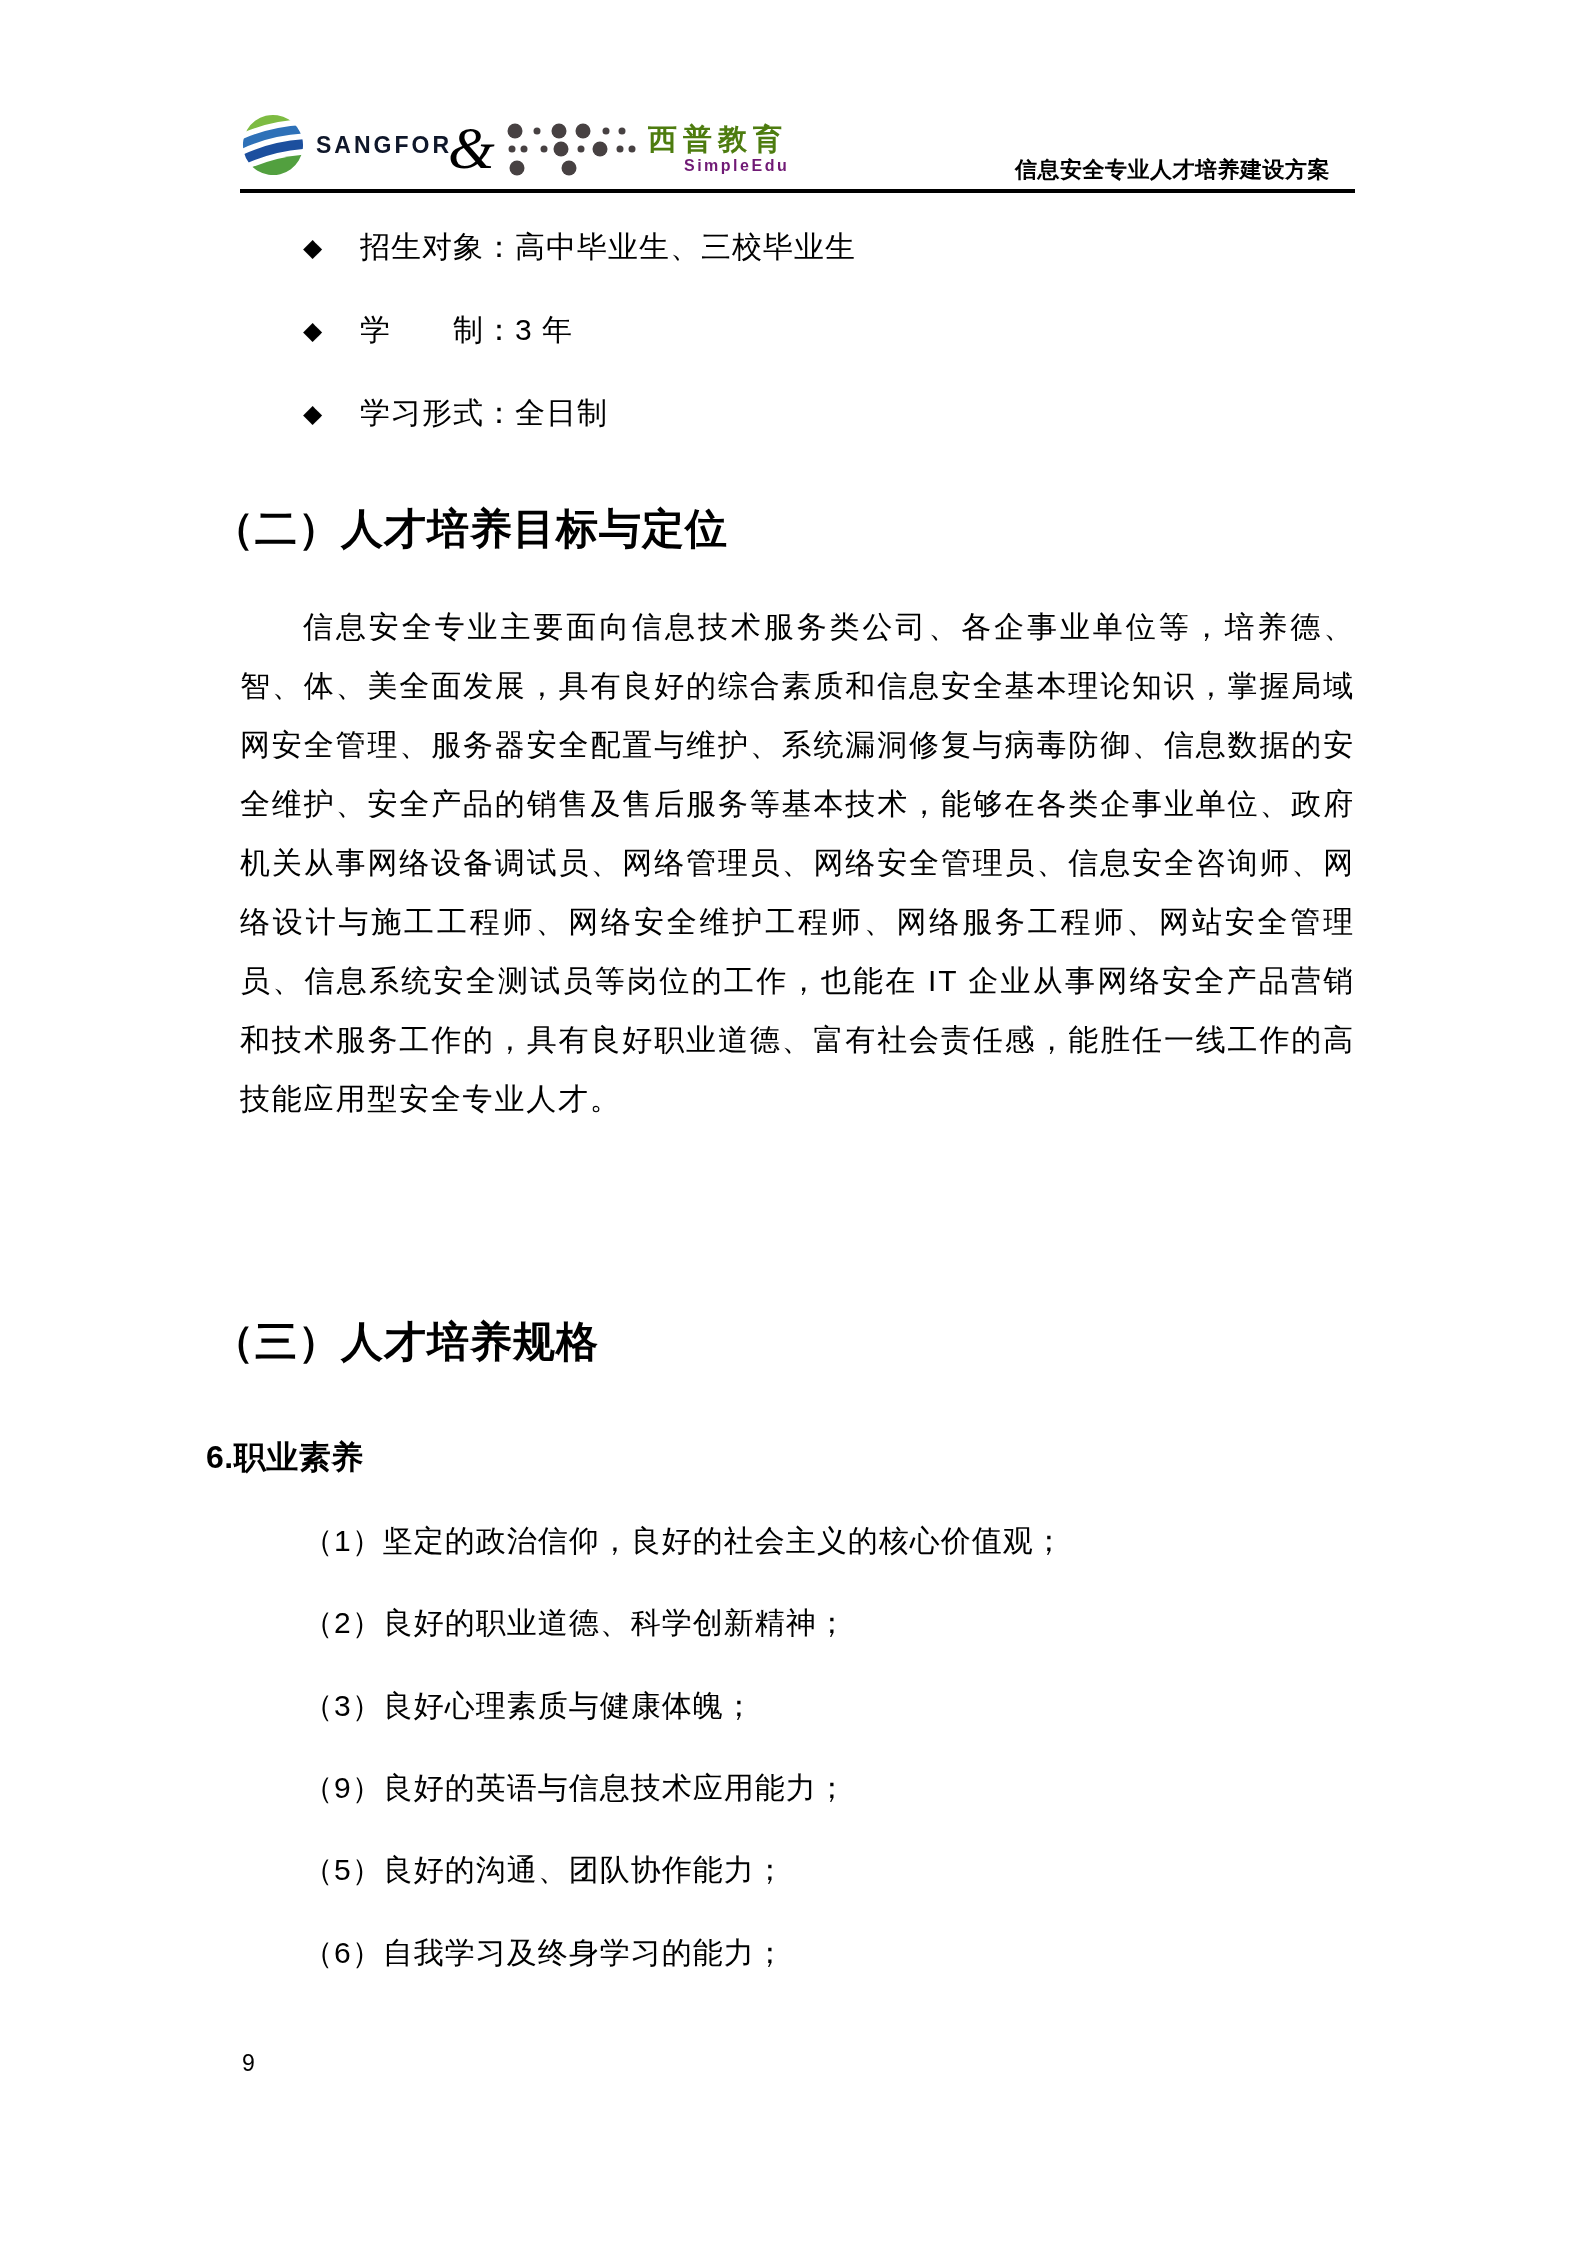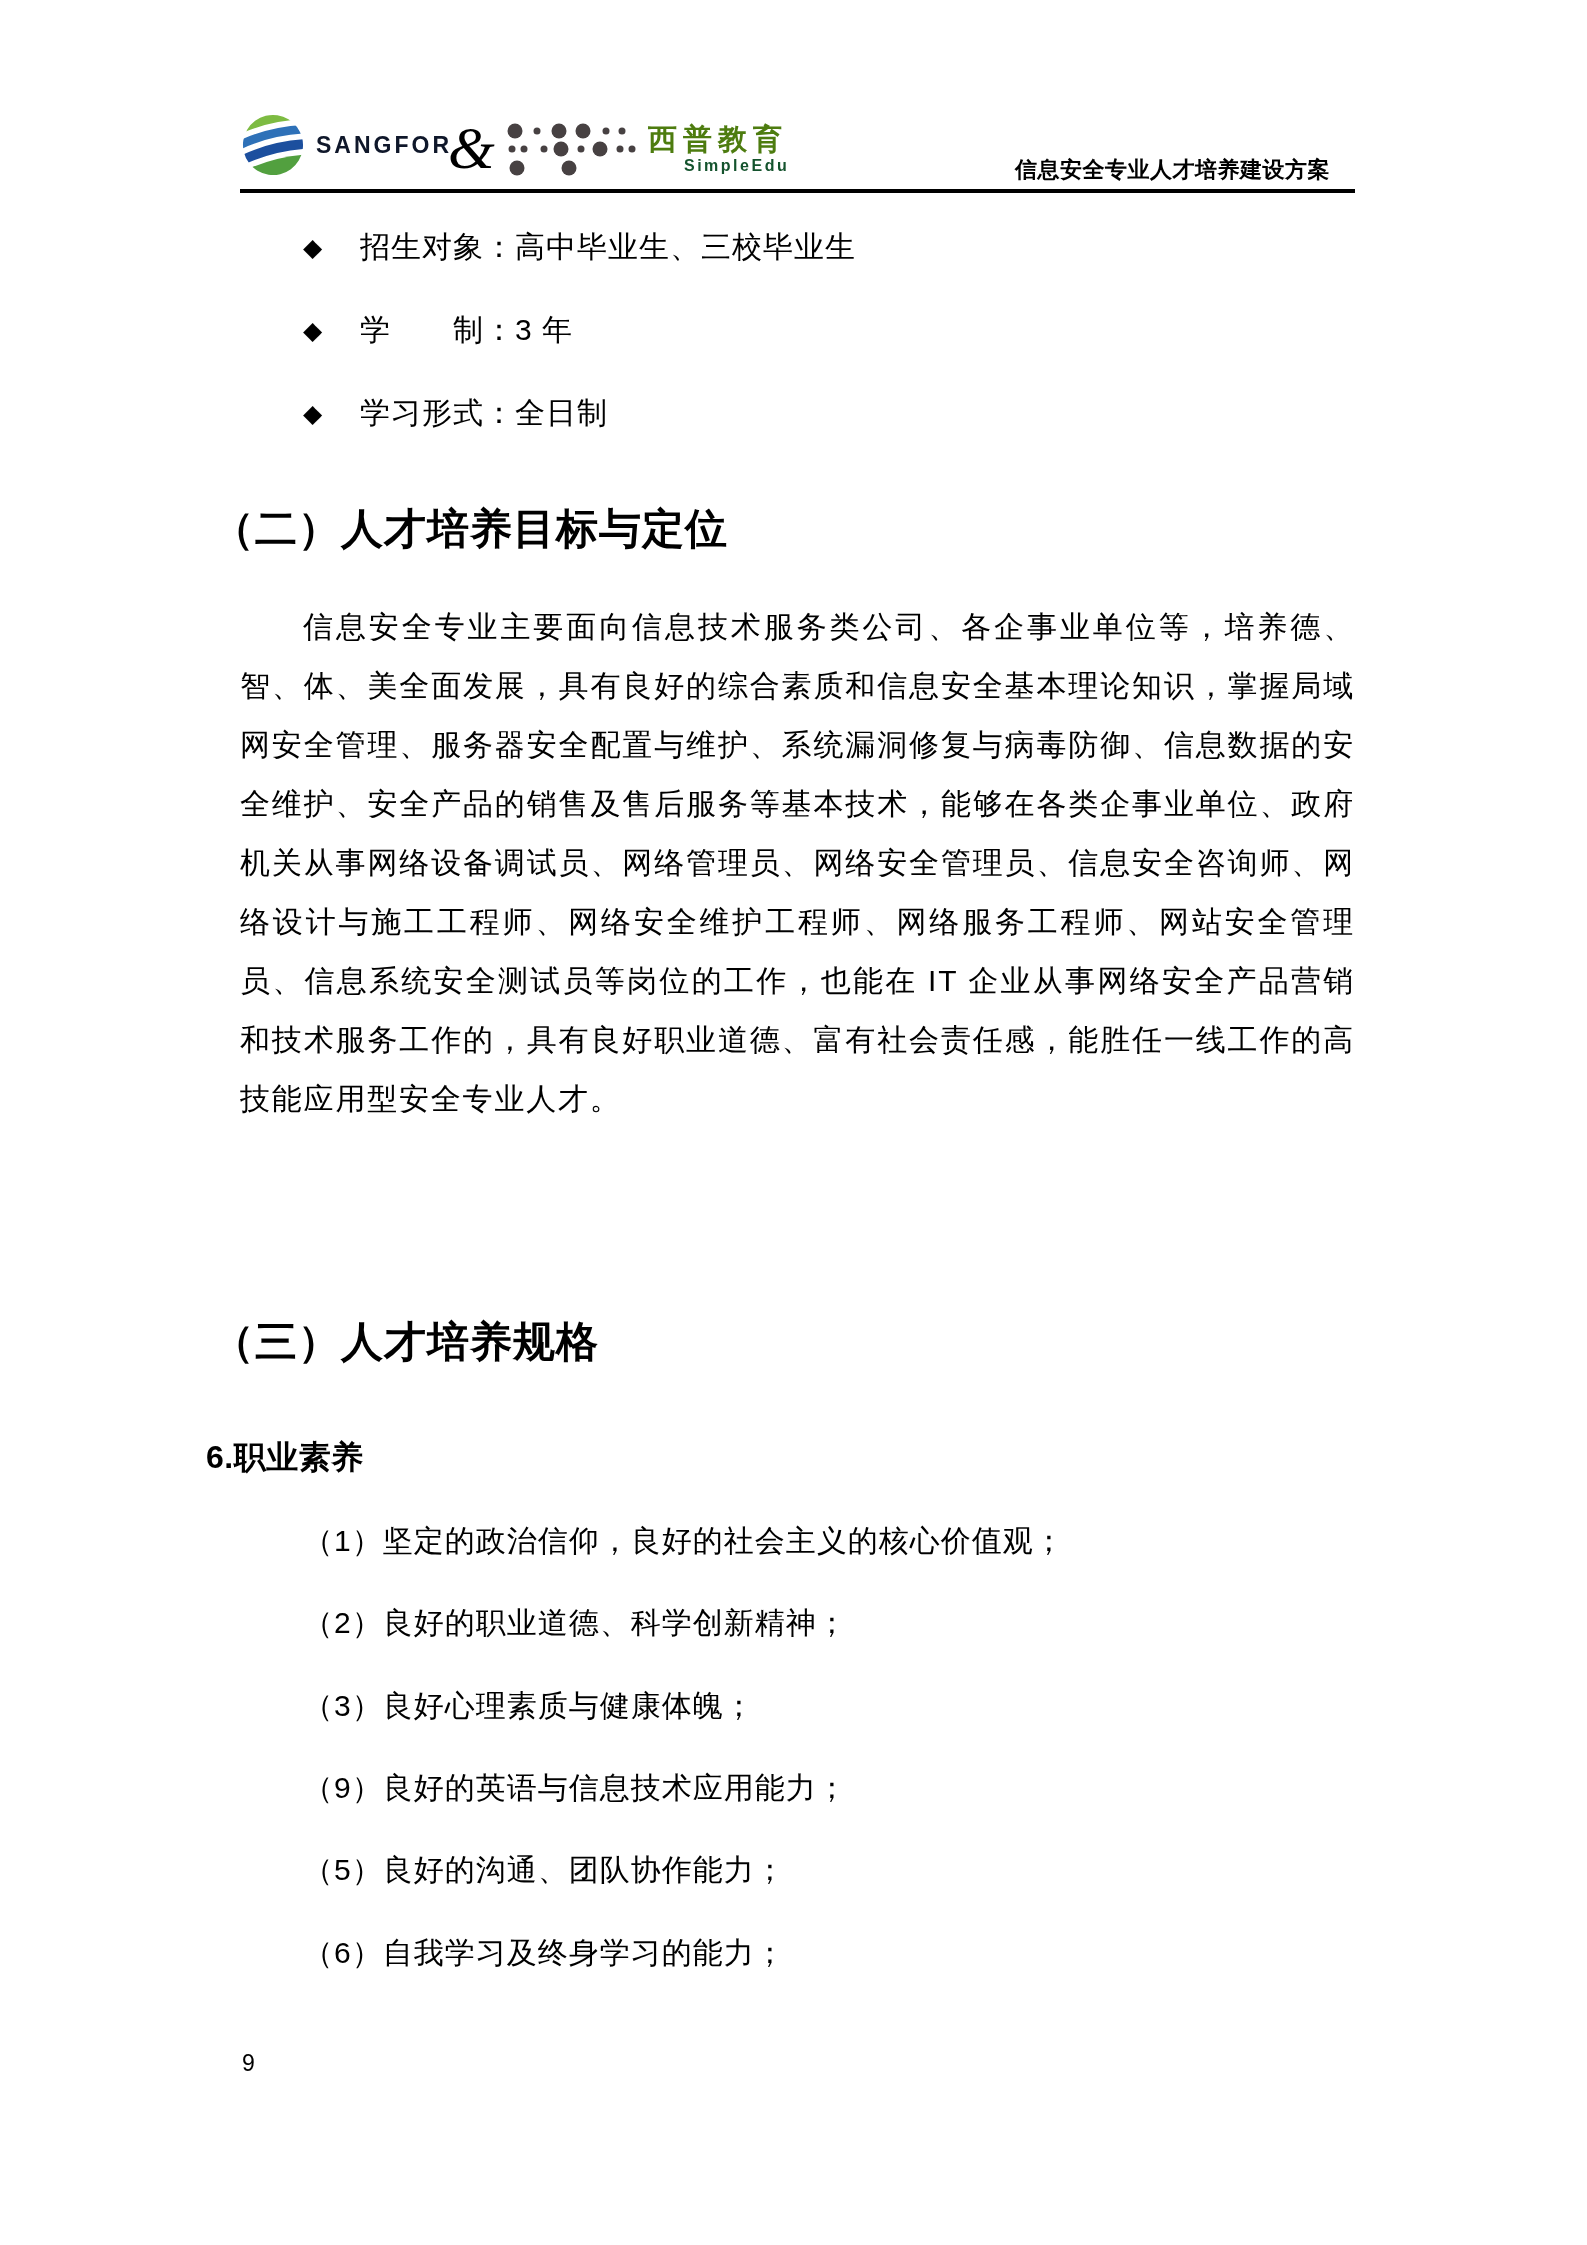--- a/index.html
+++ b/index.html
@@ -23,21 +23,21 @@
     font-family:"Liberation Serif","DejaVu Serif",serif;
     font-style:italic;font-size:60px;color:#000;line-height:1;
   }
   .hdr-dots{position:absolute;left:506px;top:122px;width:132px;height:54px;}
   .hdr-cn{
     position:absolute;left:648px;top:120px;
     font-size:29px;font-weight:700;letter-spacing:6px;color:#4d7c0f;white-space:nowrap;
   }
   .hdr-en{
     position:absolute;left:684px;top:157px;
-    font-size:16px;font-weight:700;letter-spacing:2.5px;color:#14532d;white-space:nowrap;
+    font-size:16px;font-weight:700;letter-spacing:2.5px;color:#701a75;white-space:nowrap;
   }
   .hdr-title{
     position:absolute;left:830px;top:155px;width:500px;
     text-align:right;font-size:22px;font-weight:700;letter-spacing:0.5px;white-space:nowrap;
   }
   .hdr-rule{
     position:absolute;left:240px;top:189px;width:1115px;height:4px;background:#000;
   }
   
   .bullet{

